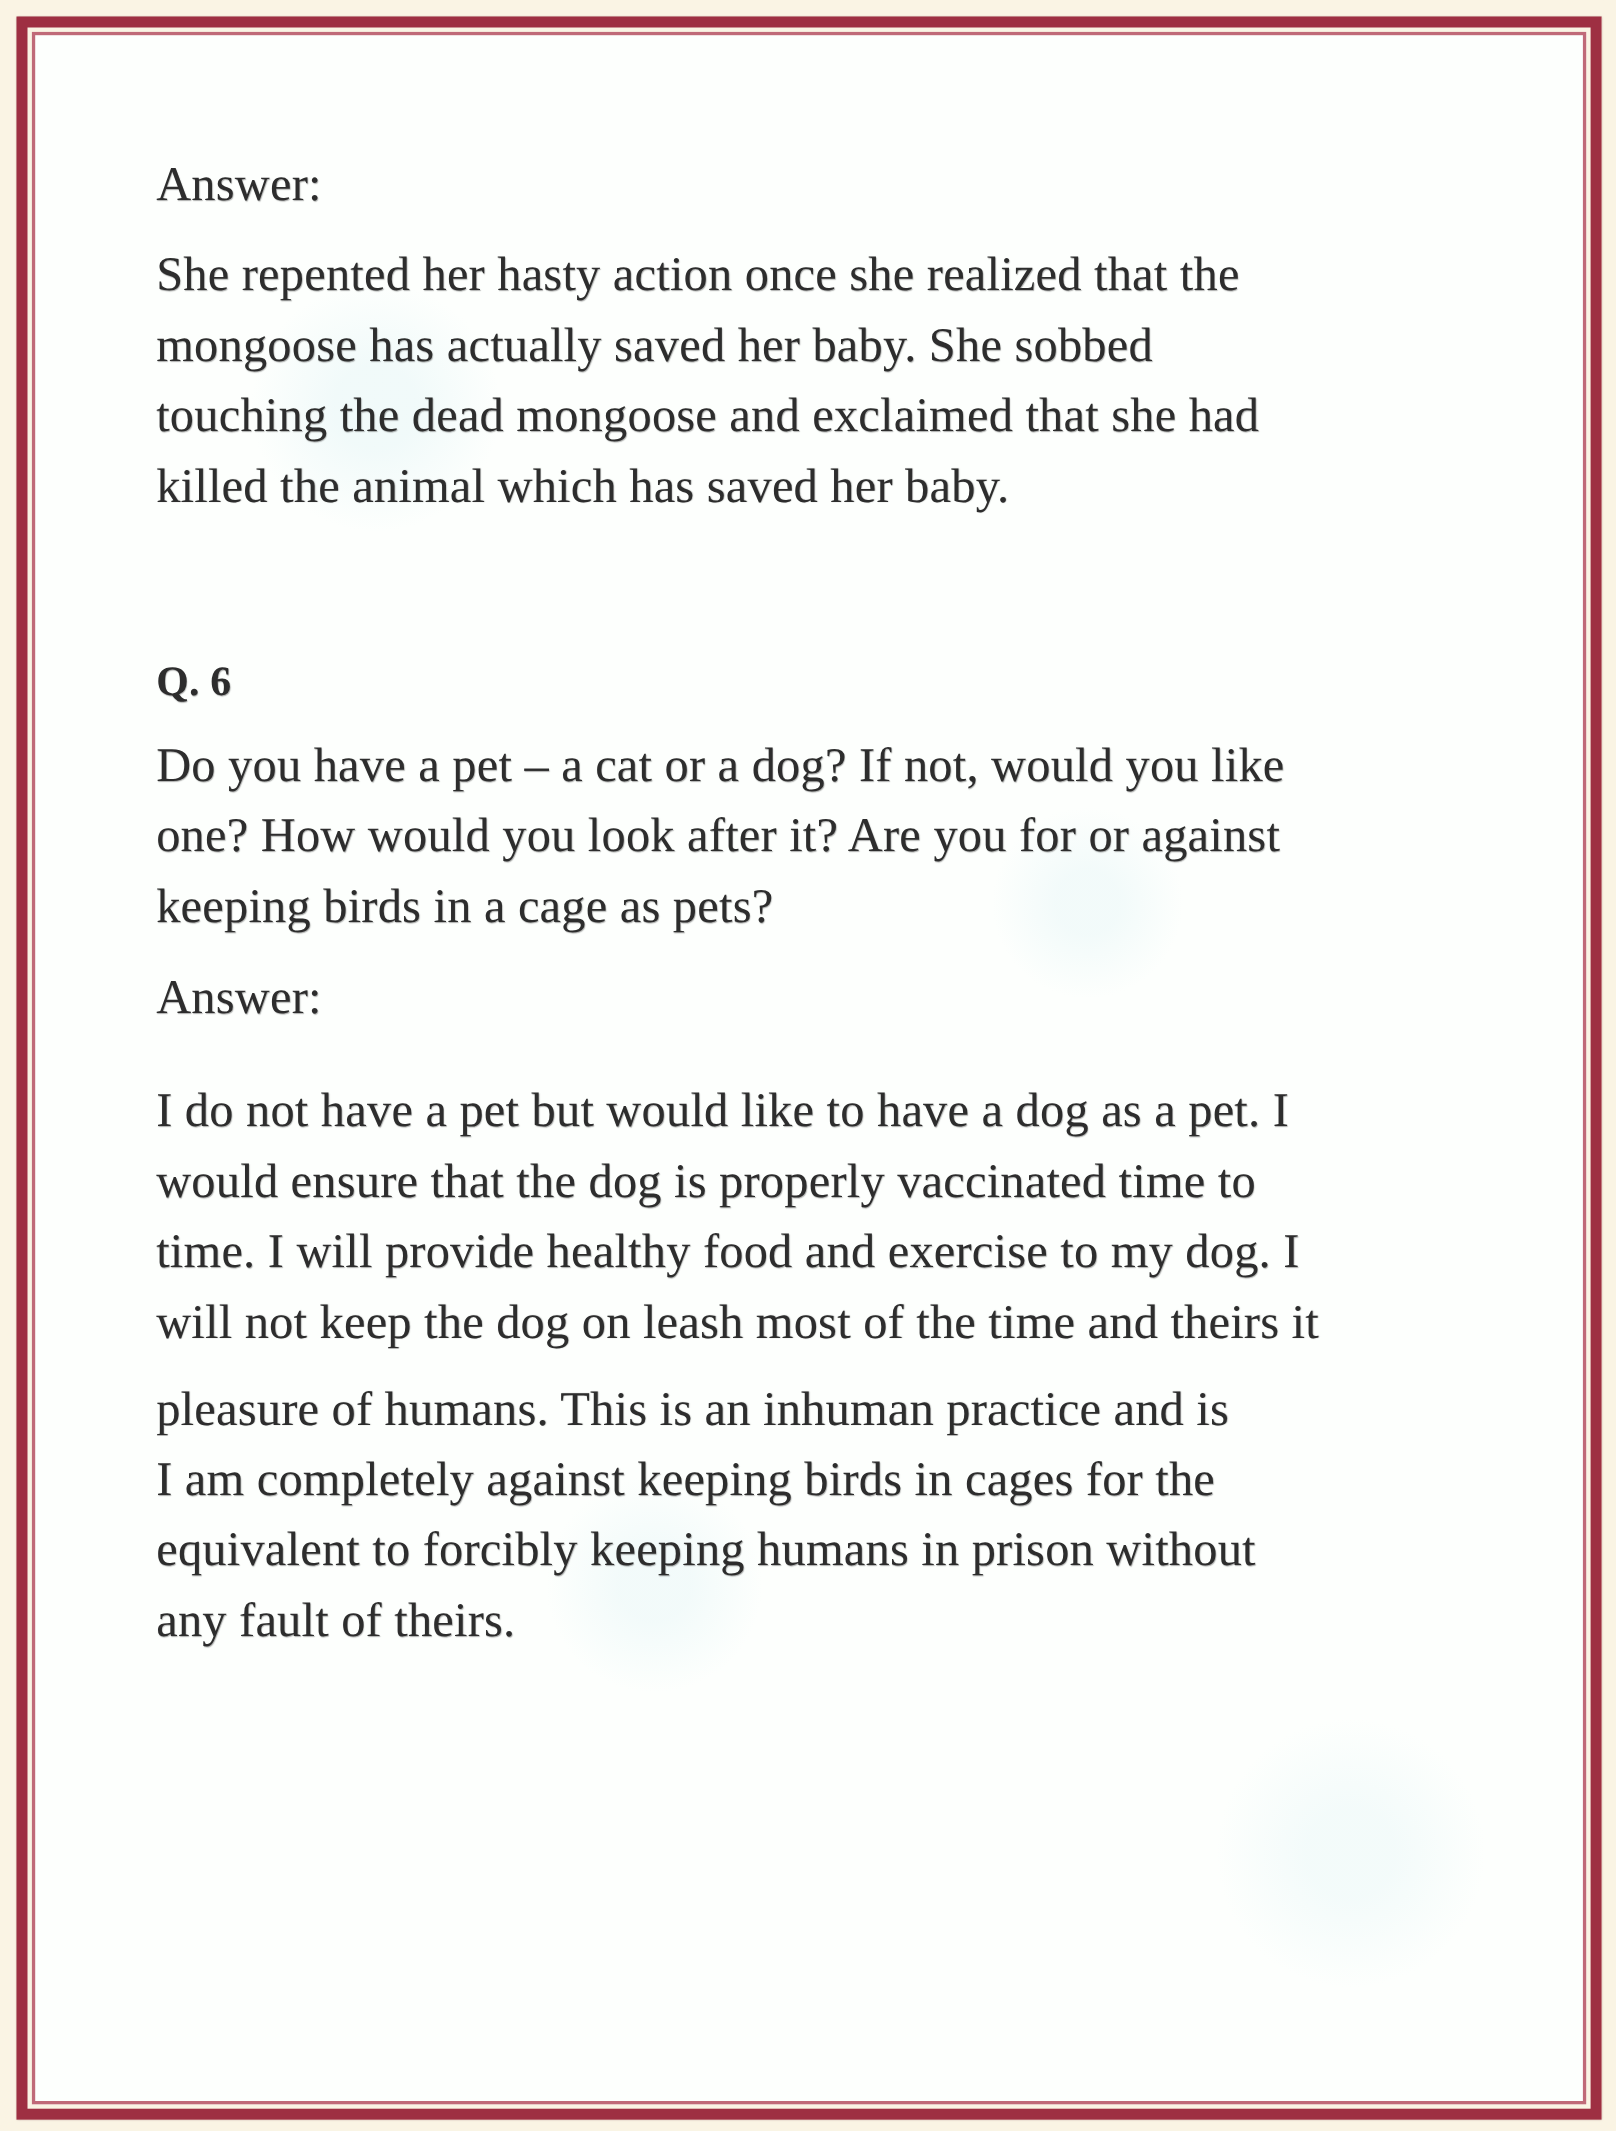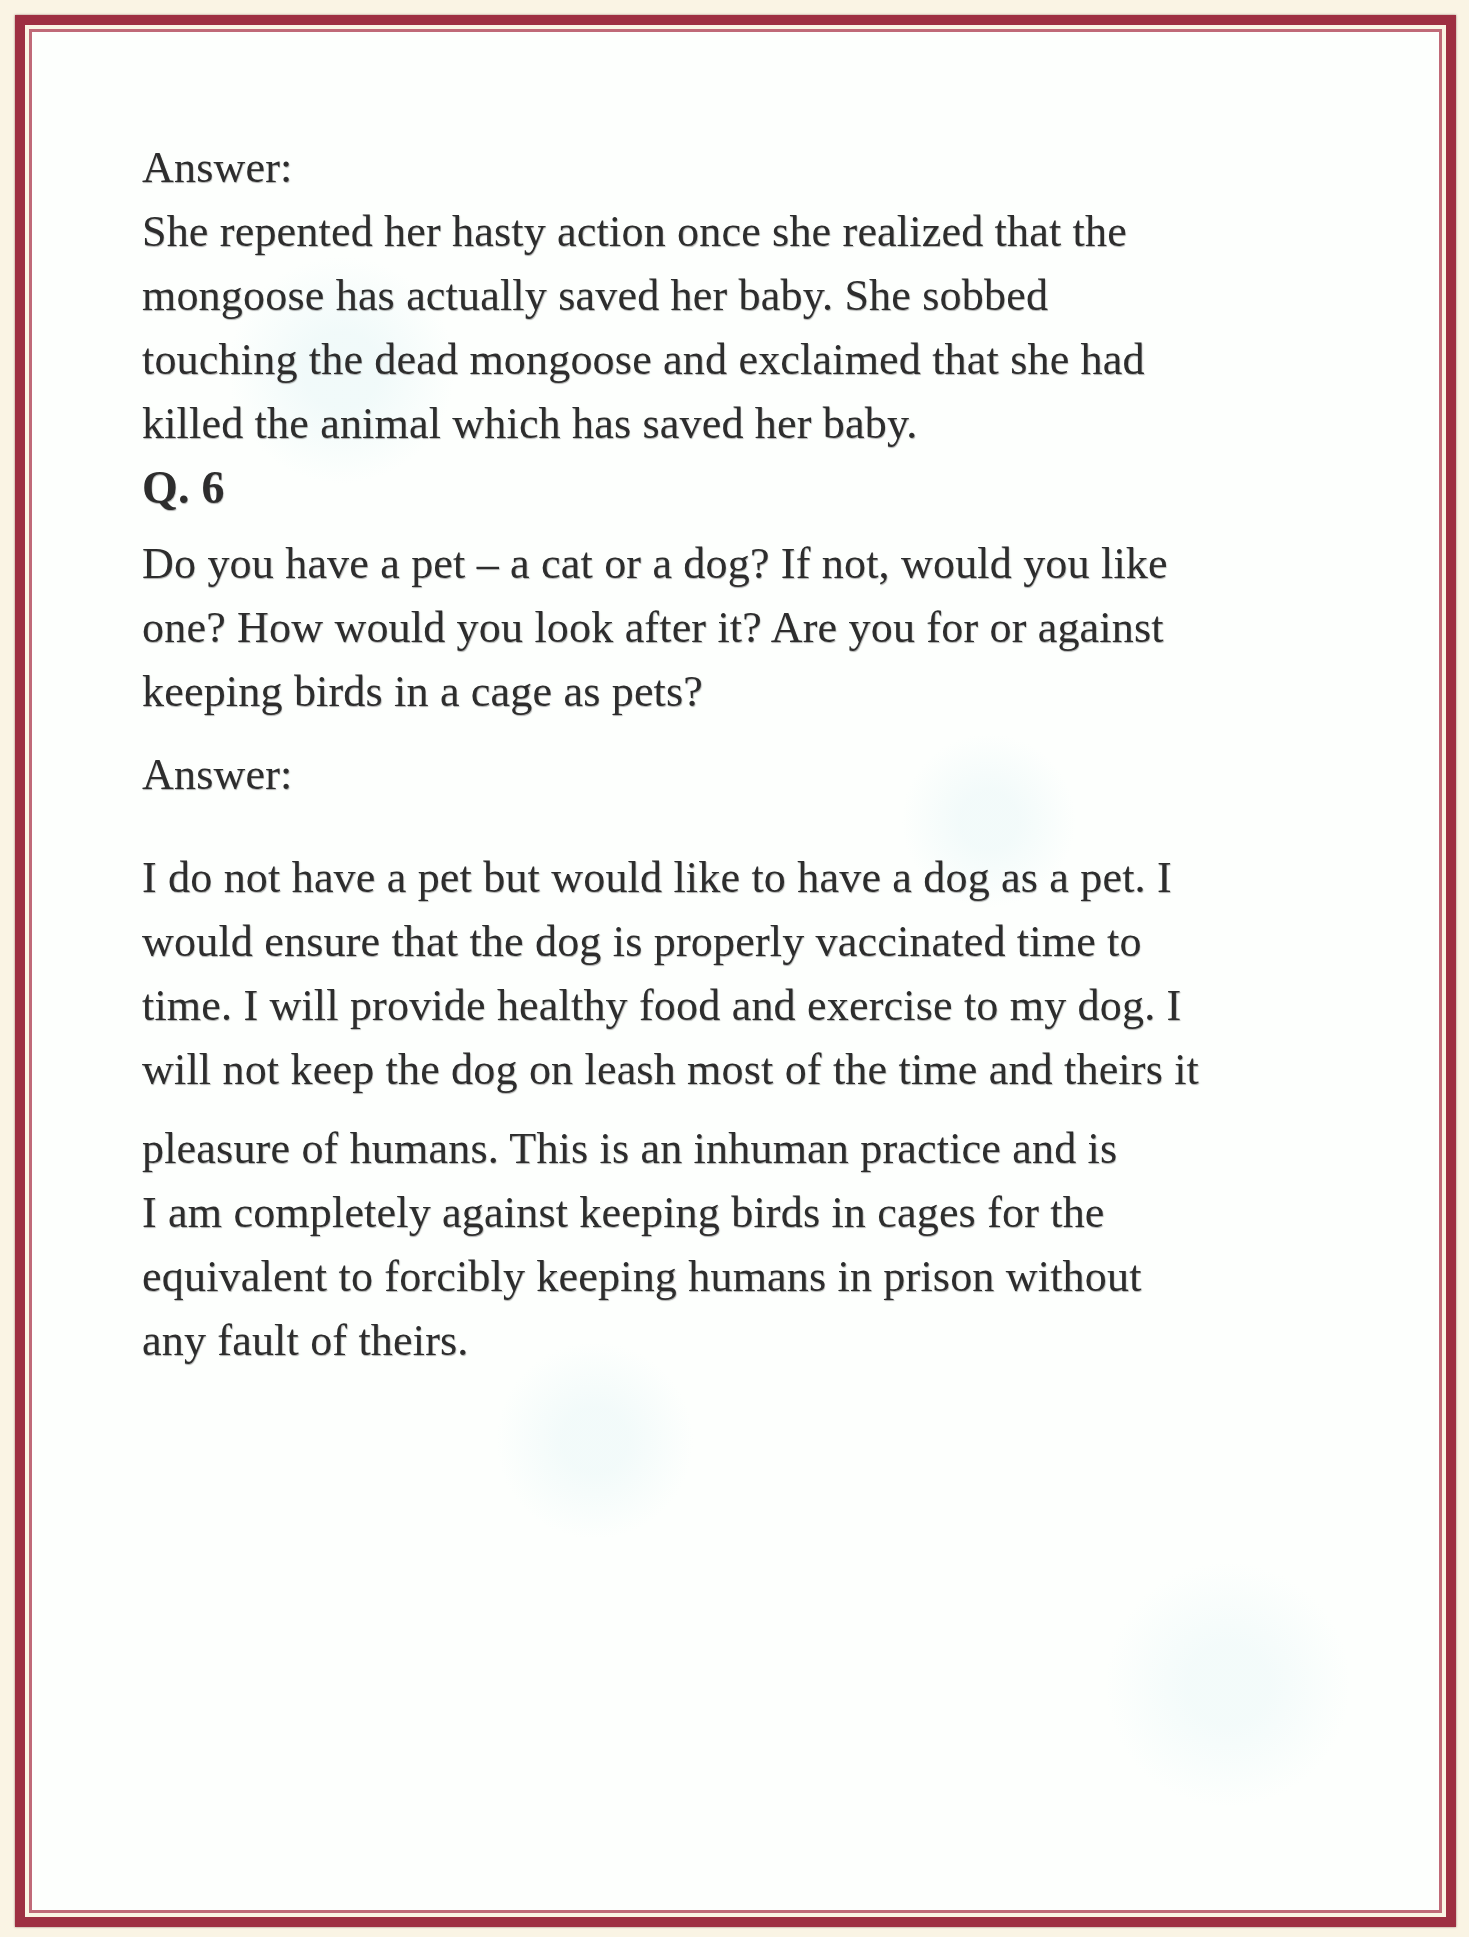--- a/index.html
+++ b/index.html
@@ -43,24 +43,25 @@
     color: #2d2d2d;
   }
   .tblock {
     font-size: 44px;
     line-height: 64px;
     text-shadow: 0.6px 0.8px 1px rgba(70,70,70,0.45);
     letter-spacing: 0.2px;
   }
   .tline { white-space: nowrap; }
   .answer-label { margin-top: 0; }
-  .para-1 { }
+  .para-1 { margin-top: 18px; }
   .q-heading {
+    margin-top: 114px;
     font-weight: bold;
-    font-size: 46px;
+    font-size: 38px;
     line-height: 64px;
   }
   .para-2 { margin-top: 12px; }
   .answer-label-2 { margin-top: 19px; }
   .para-3 { margin-top: 39px; }
   .para-4 { margin-top: 15px; }
 </style>
 </head>
 <body>
 

